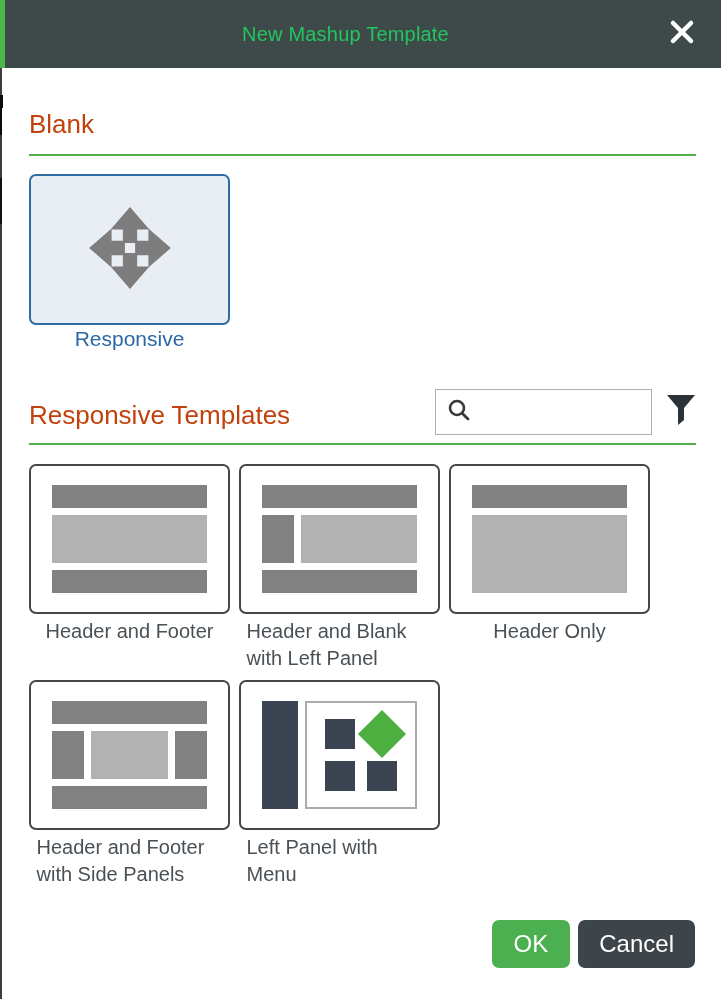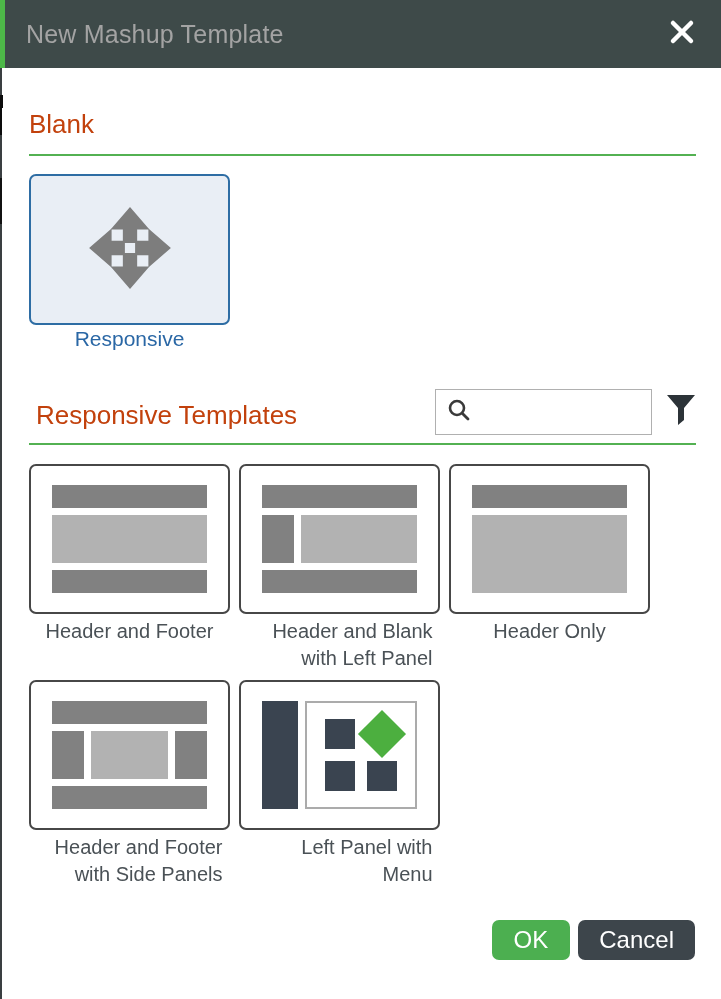--- a/index.html
+++ b/index.html
@@ -9,55 +9,55 @@
   
   .backdrop-edge { position:absolute; left:0; top:68px; width:2px; height:931px; background:#3a3f41; }
   .backdrop-patch1 { position:absolute; left:0; top:95px; width:3px; height:40px; background:#0c0c0c; }
   .backdrop-patch2 { position:absolute; left:0; top:178px; width:4px; height:46px; background:#111111; }
 
   .dialog { position:absolute; left:0; top:0; width:721px; height:999px; }
 
   
   .dlg-header { height:68px; background:#3e4a49; border-left:5px solid #4db848;
                 display:flex; align-items:center; padding:0 22px 0 21px; }
-  .dlg-title { color:#a3a3a3; font-size:25px; letter-spacing:.2px; flex:1; }
+  .dlg-title { color:#22c55e; font-size:20px; letter-spacing:.2px; flex:1;text-align:center; }
   .close-btn { width:34px; height:34px; display:flex; align-items:center; justify-content:center; cursor:pointer; }
 
   
   .dlg-body { margin-left:2px; background:#ffffff; padding:0 25px 0 27px; height:931px; }
 
   .section-heading { color:#c2410c; font-size:26px; line-height:32px; }
   .heading-blank { margin-top:40px; }
   .green-rule { height:2px; background:#53b152; margin-top:14px; }
 
   
   .blank-card { margin-top:18px; width:201px; height:151px; background:#e9eef5;
                 border:2px solid #2e6da4; border-radius:7px;
                 display:flex; align-items:center; justify-content:center; cursor:pointer; }
   .blank-label { width:201px; text-align:center; color:#2a67a5;
                  font-size:21px; line-height:28px; cursor:pointer; }
 
   
   .rt-row { margin-top:36px; display:flex; align-items:flex-end; }
-  .rt-row .section-heading { flex:1; padding-bottom:4px;margin-left:7px; }
+  .rt-row .section-heading { flex:1; padding-bottom:4px; }
   .search-box { width:217px; height:46px; border:1px solid #b0b0b0; background:#ffffff;
                 display:flex; align-items:center; padding:0 8px 0 10px; }
   .search-box input { border:none; outline:none; flex:1; height:40px; font-size:18px;
                       font-family:"Liberation Sans", sans-serif; color:#333; background:transparent; }
   .filter-btn { width:30px; height:32px; margin-left:14px; margin-bottom:7px;
                 display:flex; align-items:center; justify-content:center; cursor:pointer; }
   .rule2 { margin-top:8px; }
 
   
   .tpl-grid { margin-top:19px; display:grid; grid-template-columns:repeat(3,201px);
               column-gap:9px; row-gap:2px; }
   .tpl-cell { display:flex; flex-direction:column; align-items:center; }
   .tpl-card { width:201px; height:150px; background:#ffffff; border:2px solid #474747;
               border-radius:7px; padding:19px 21px; cursor:pointer; }
-  .tpl-label { margin-top:4px; max-width:186px; min-height:60px; text-align:right;
+  .tpl-label { margin-top:4px; max-width:186px; min-height:60px; text-align:left;
                color:#4a5156; font-size:20px; line-height:27px; }
 
   
   .thumb-col { width:100%; height:100%; display:flex; flex-direction:column; }
   .thumb-row { flex:1; display:flex; min-height:0; }
   .bar  { height:23px; background:#818181; flex:none; }
   .gapV { height:7px; flex:none; }
   .gapH { width:7px; flex:none; }
   .panel { width:32px; background:#818181; flex:none; }
   .main  { flex:1; background:#b2b2b2; }
@@ -67,21 +67,21 @@
   .menu-thumb .navy { width:36px; background:#3a4450; flex:none; }
   .menu-box { flex:1; margin-left:7px; border:2px solid #ababab; background:#ffffff;
               display:flex; align-items:center; justify-content:center; }
   .menu-grid { display:grid; grid-template-columns:30px 30px; grid-template-rows:30px 30px; gap:12px; }
   .sq { width:30px; height:30px; background:#3a4450; }
   .diamond { width:34px; height:34px; background:#4caf3f; transform:rotate(45deg);
              margin:-2px 0 0 -2px; }
 
   
   .btn-row { display:flex; justify-content:flex-end; align-items:center; margin-top:26px; padding-right:1px; }
-  .btn { height:40px; border:none; border-radius:7px; color:#ffffff; font-size:24px;
+  .btn { height:48px; border:none; border-radius:7px; color:#ffffff; font-size:24px;
          font-family:"Liberation Sans", sans-serif; cursor:pointer; display:flex;
          align-items:center; justify-content:center; }
   .btn-ok { background:#4caf50; padding:0 22px; }
   .btn-cancel { background:#3d454b; padding:16px 21px; margin-left:8px; }
 </style>
 </head>
 <body>
 
 <div class="backdrop-edge"></div>
 <div class="backdrop-patch1"></div>

